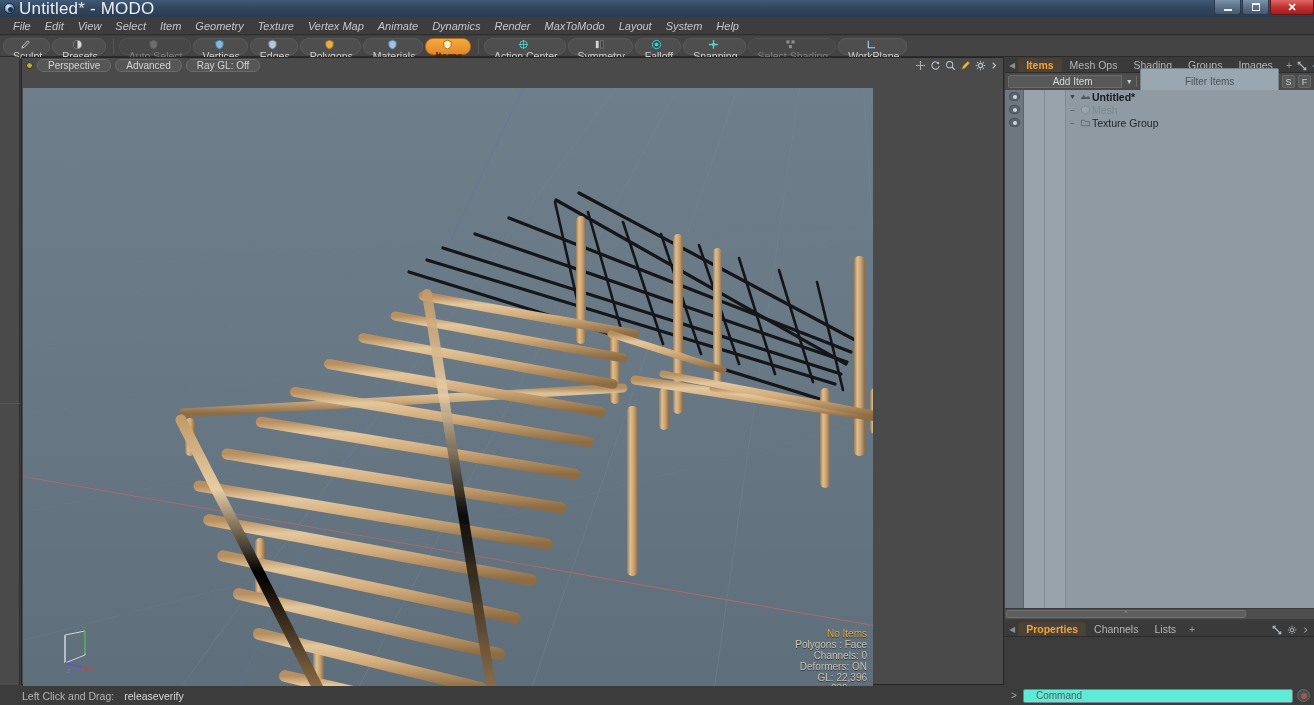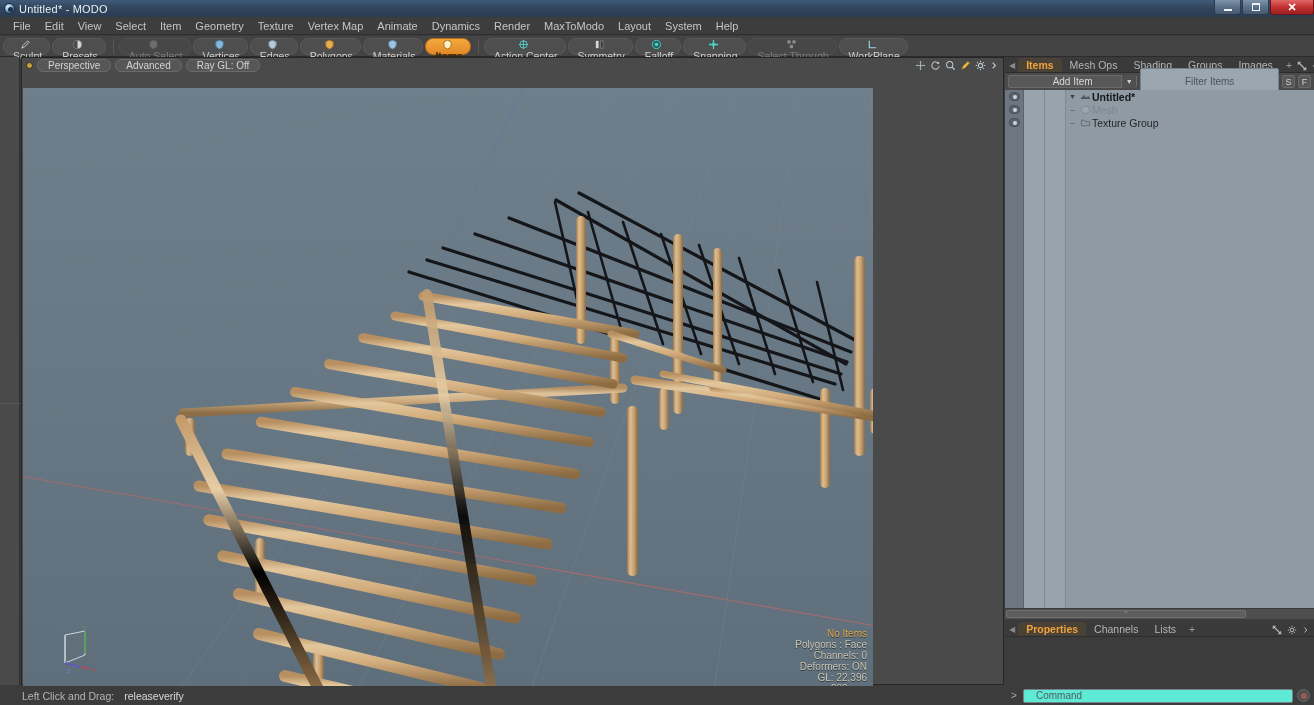--- a/index.html
+++ b/index.html
@@ -25,21 +25,21 @@
     border-radius: 50%;
     background: radial-gradient(circle at 35% 30%, #e8f2ff 0%, #7fa8cc 45%, #1d3a55 100%);
     border: 1px solid #16293c;
     position: relative; flex: 0 0 auto;
   }
   #titlebar .tb-icon:after {
     content: ""; position: absolute; left: 3px; top: 3px; width: 5px; height: 5px;
     background: #15354f; border-radius: 50%;
   }
   #titlebar .tb-title {
-    font-size: 11px; color: #e9eef4; letter-spacing: .2px; white-space: nowrap;
+    font-size: 17px; color: #e9eef4; letter-spacing: .2px; white-space: nowrap;
   }
   #win-controls { position: absolute; right: 0; top: 0; height: 17px; display: flex; align-items: flex-start; }
   #win-controls .wbtn {
     width: 27px; height: 15px; margin-left: 1px;
     background: linear-gradient(to bottom, #7e92a8 0%, #5b7089 50%, #44576d 100%);
     border: 1px solid #2b3b4d; border-top: none;
     border-radius: 0 0 3px 3px;
     display: flex; align-items: center; justify-content: center;
     color: #f0f4f8; font-size: 10px; line-height: 1;
   }
@@ -50,21 +50,21 @@
   }
   .glyph-min { display:block; width: 8px; height: 2px; background: #eef3f8; margin-top: 5px; }
   .glyph-max { display:block; width: 8px; height: 8px; border: 1px solid #eef3f8; border-top-width: 2px; }
   .glyph-close { font-size: 11px; font-weight: bold; color: #fff; }
 
   
   #menubar {
     position: absolute; left: 0; top: 17px; width: 1314px; height: 18px;
     background: #3d3d3d;
     border-bottom: 1px solid #2e2e2e;
-    display: flex; align-items: center; padding-left: 6px;
+    display: flex; align-items: center; padding-left: 6px; font-style: italic;
   }
   #menubar .mi {
     padding: 1px 7px; font-size: 11px; color: #c6c6c6; white-space: nowrap; cursor: default;
     line-height: 14px;
   }
 
   
   #modebar {
     position: absolute; left: 0; top: 36px; width: 1314px; height: 21px;
     background: #444444;
@@ -372,21 +372,21 @@
       </svg>
       <span class="lbl">Snapping</span>
     </div>
 
     <div class="tbtn dim">
       <svg class="mini-ico" viewBox="0 0 12 12">
         <rect x="1.5" y="1.5" width="3.4" height="3.4" fill="#8d8d8d"></rect>
         <rect x="7" y="1.5" width="3.4" height="3.4" fill="#8d8d8d"></rect>
         <rect x="4.2" y="6.6" width="3.4" height="3.4" fill="#8d8d8d"></rect>
       </svg>
-      <span class="lbl">Select Through</span>
+      <span class="lbl">Select Shading</span>
     </div>
 
     <div class="tbtn">
       <svg class="mini-ico" viewBox="0 0 12 12">
         <path d="M2.5 2 V9.5 H10" fill="none" stroke="#9fd8ee" stroke-width="1.2"></path>
       </svg>
       <span class="lbl">WorkPlane</span>
     </div>
   </div>
 

